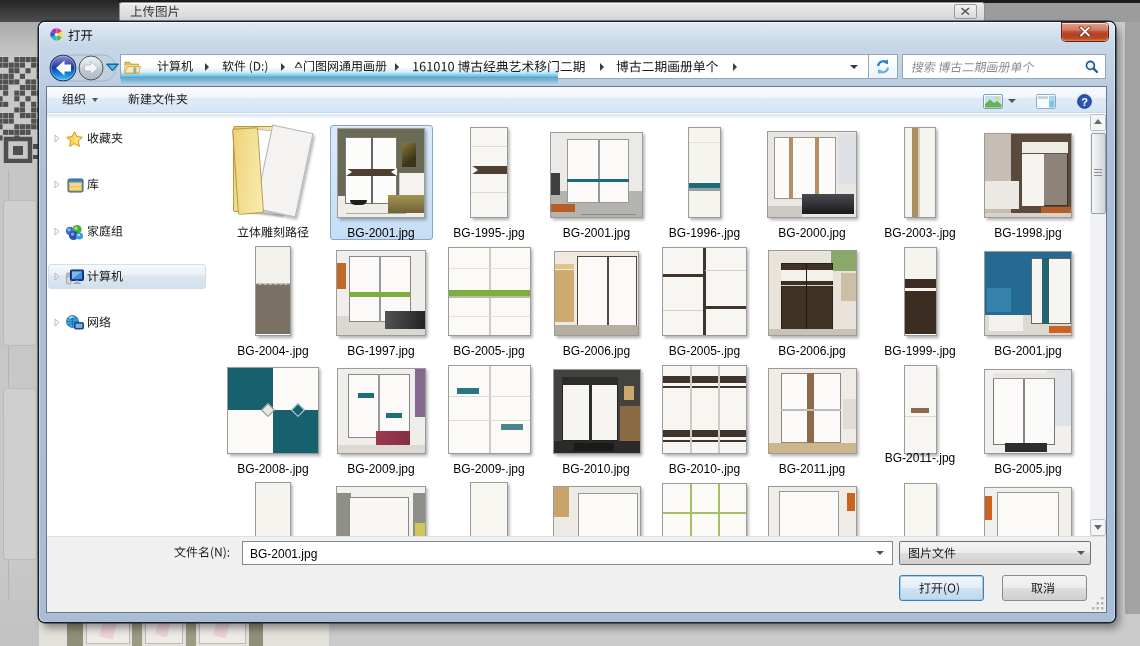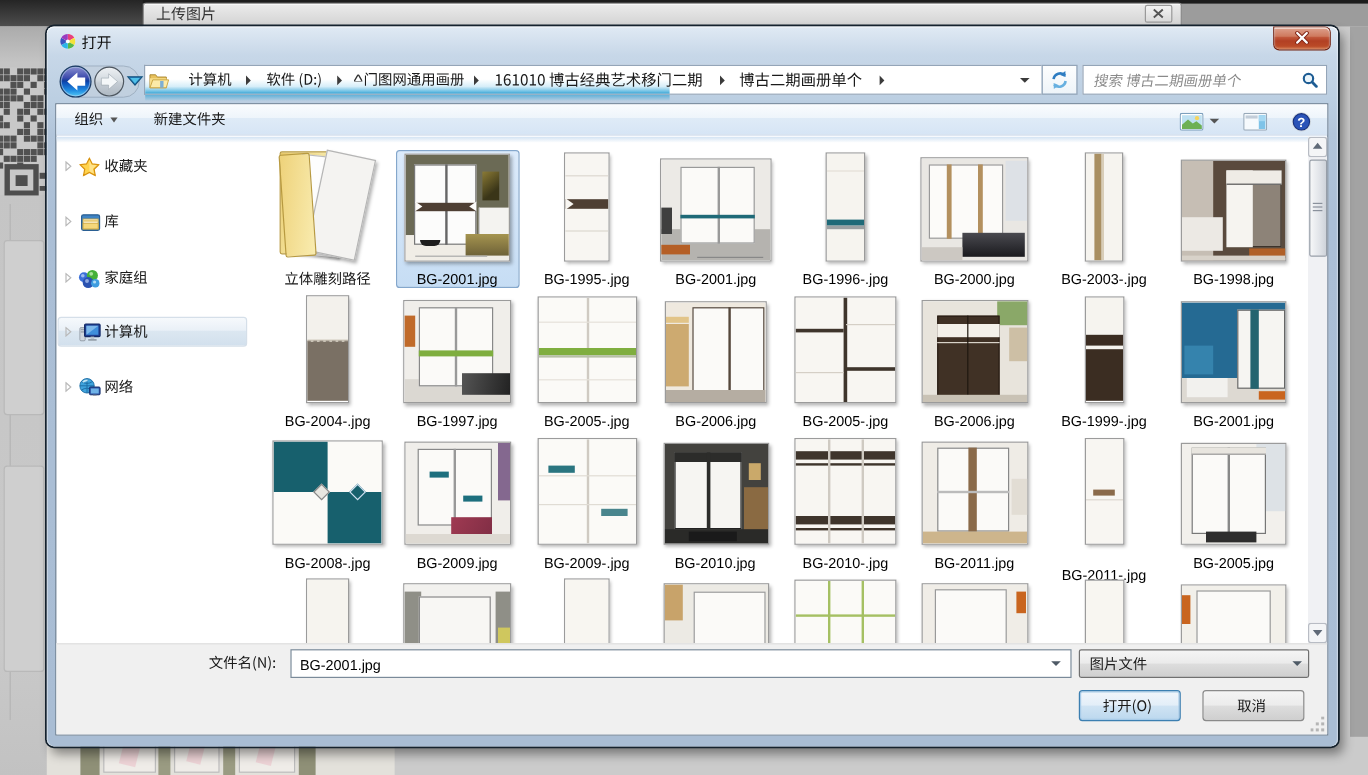--- a/index.html
+++ b/index.html
@@ -518,21 +518,21 @@
       <div style="position:absolute;left:12px;top:40px;width:60px;height:2px;background:#bbb"></div>
       <div style="position:absolute;left:74px;top:30px;width:16px;height:30px;background:#e2ddd4"></div>
       <div style="position:absolute;left:0;bottom:0;width:100%;height:10px;background:#cdb58c"></div>
     </div>
     <div class="lbl" style="left:545.0px;top:347.5px;width:104px">BG-2011.jpg</div>
 <div class="abs" style="left:688.5px;top:250.5px;width:33px;height:89px;background:#fff;border:1px solid #9b9b9b;box-shadow:1.5px 2px 3px rgba(0,0,0,.32);overflow:hidden">
       <div style="position:absolute;left:0;top:0;width:100%;height:100%;background:#f8f6f2"></div>
       <div style="position:absolute;left:6px;top:42px;width:18px;height:5px;background:#8a6a4a"></div>
       <div style="position:absolute;left:0;top:50px;width:100%;height:1px;background:#ddd8d0"></div>
     </div>
-    <div class="lbl" style="left:653.0px;top:358px;width:104px">BG-2011-.jpg</div>
+    <div class="lbl" style="left:653.0px;top:337px;width:104px">BG-2011-.jpg</div>
 <div class="abs" style="left:769.0px;top:254.5px;width:88px;height:85px;background:#fff;border:1px solid #9b9b9b;box-shadow:1.5px 2px 3px rgba(0,0,0,.32);overflow:hidden">
       <div style="position:absolute;left:0;top:0;width:100%;height:100%;background:#f2f0ec"></div>
       <div style="position:absolute;left:62px;top:0;width:26px;height:56px;background:#dde2e6"></div>
       <div style="position:absolute;left:8px;top:3px;width:62px;height:72px;background:#fbfaf8;border:1px solid #777"></div>
       <div style="position:absolute;left:38px;top:3px;width:2px;height:72px;background:#888"></div>
       <div style="position:absolute;left:8px;top:3px;width:62px;height:6px;background:#e8e5df;border-bottom:1px solid #999"></div>
       <div style="position:absolute;left:20px;bottom:1px;width:42px;height:9px;background:#2e2e2e"></div>
     </div>
     <div class="lbl" style="left:761.0px;top:347.5px;width:104px">BG-2005.jpg</div>
 <div class="abs" style="left:40.0px;top:368.0px;width:36px;height:90px;background:#fff;border:1px solid #9b9b9b;box-shadow:1.5px 2px 3px rgba(0,0,0,.32);overflow:hidden">

